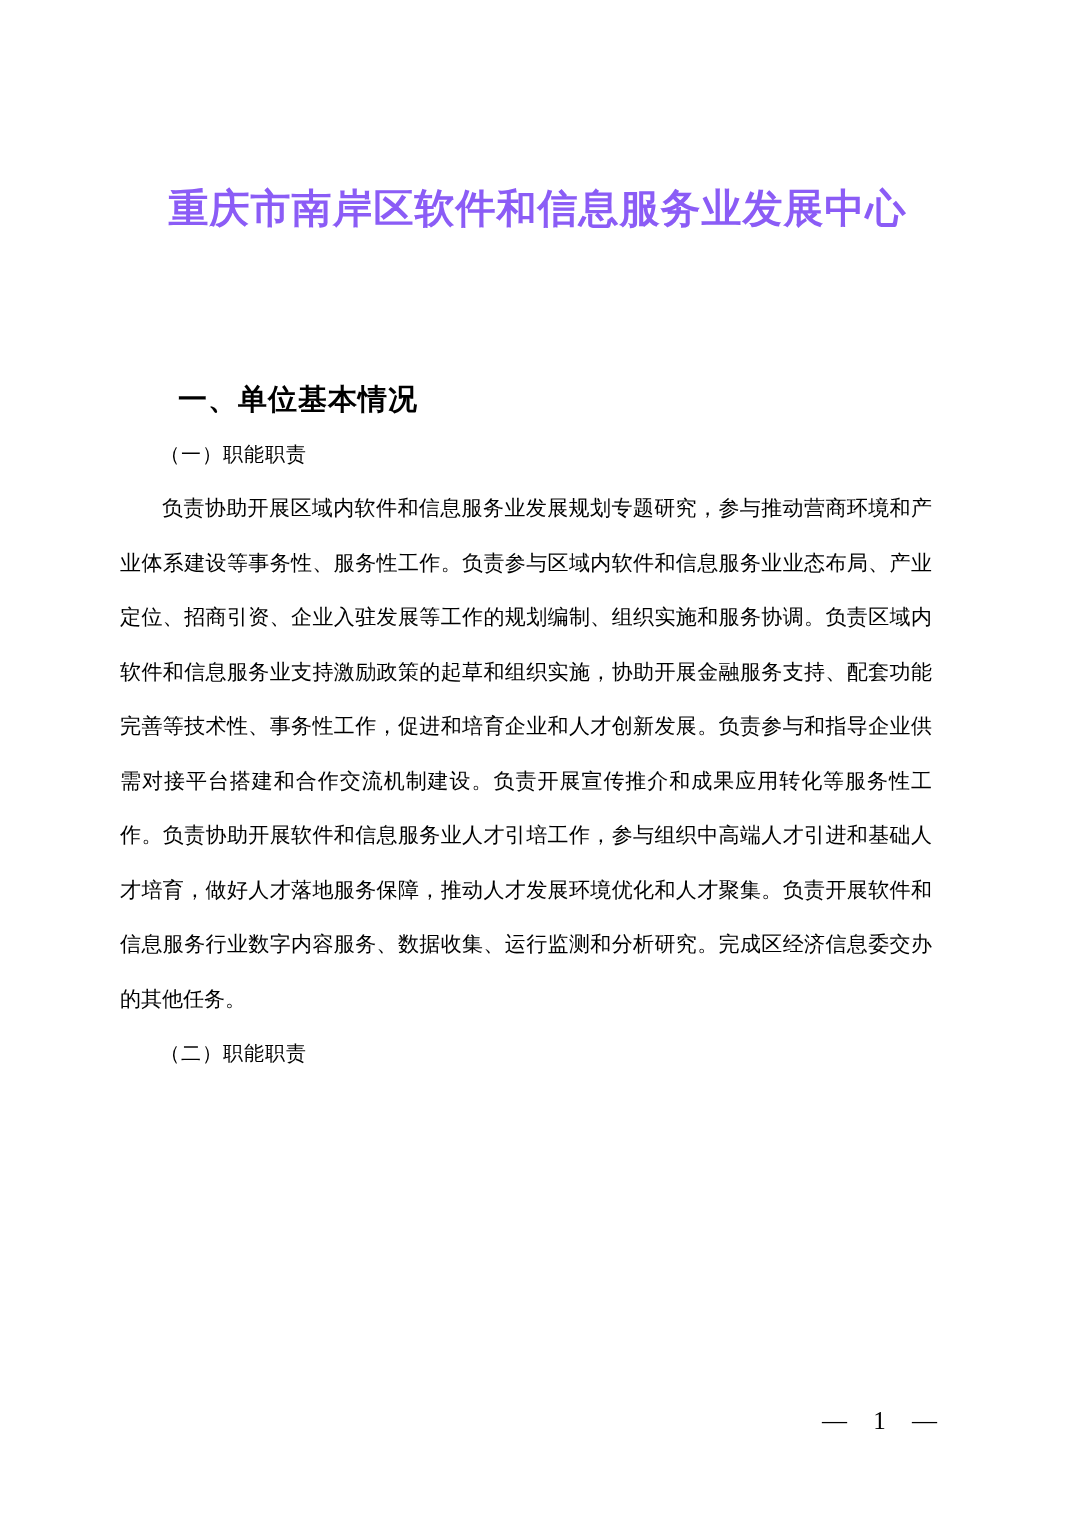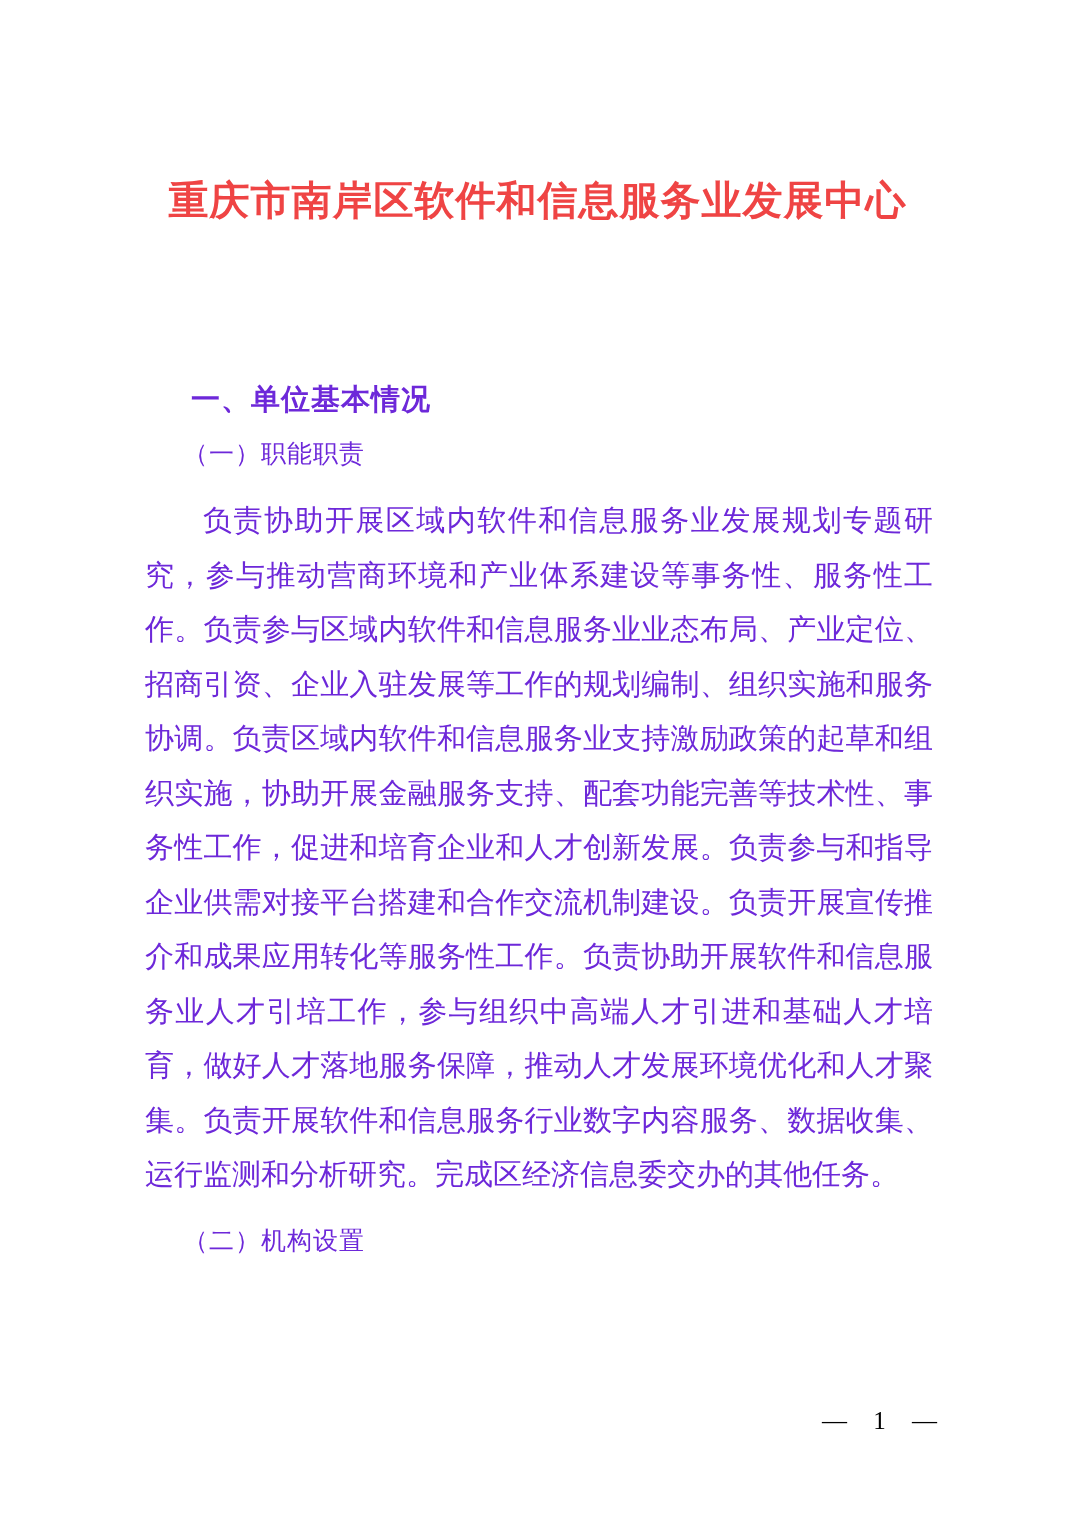--- a/index.html
+++ b/index.html
@@ -11,67 +11,67 @@
     position: relative;
     width: 1075px;
     height: 1520px;
     background: #ffffff;
     color: #000000;
     overflow: hidden;
     font-family: "Liberation Serif", "DejaVu Serif", serif;
   }
   .doc-title {
     position: absolute;
-    top: 170px;
+    top: 178px;
     left: 0;
     width: 100%;
     margin: 0;
     text-align: center;
     font-family: "Liberation Serif", "DejaVu Serif", serif;
     font-weight: bold;
     font-size: 40px;
     line-height: 61px;
     letter-spacing: 1px;
-    color: #ef4444;
+    color: #8b5cf6;
   }
   .doc-title .title-line {
     display: block;
     white-space: nowrap;
   }
   .content {
     position: absolute;
     top: 372px;
-    left: 133px;
+    left: 120px;
     width: 812px;
     font-size: 29px;
     line-height: 54.5px;
-    color: #6d28d9;
+    color: #000000;
   }
   .section-heading {
     margin: 0;
     font-family: "Liberation Sans", "DejaVu Sans", sans-serif;
     font-weight: bold;
     font-size: 29px;
     line-height: 54.5px;
     text-indent: 2em;
     letter-spacing: 1px;
   }
   .sub-heading {
     margin: 0;
     font-family: Liberation Serif, serif;
     font-weight: normal;
-    font-size: 25px;
+    font-size: 20px;
     line-height: 54.5px;
     text-indent: 2em;
     letter-spacing: 1px;
   }
   .body-para {
-    margin: 12px;
+    margin: 0;
     font-family: "Liberation Serif", "DejaVu Serif", serif;
-    font-size: 29px;
+    font-size: 21px;
     line-height: 54.5px;
     text-indent: 2em;
     text-align: justify;
     text-justify: inter-character;
     line-break: strict;
   }
   .footer {
     position: absolute;
     top: 1406px;
     right: 128px;
@@ -93,21 +93,21 @@
     <span class="title-line">重庆市南岸区软件和信息服务业发展中心</span>
   </h1>
 
   <div class="content">
     <h2 class="section-heading">一、单位基本情况</h2>
 
     <h3 class="sub-heading">（一）职能职责</h3>
 
     <p class="body-para">负责协助开展区域内软件和信息服务业发展规划专题研究，参与推动营商环境和产业体系建设等事务性、服务性工作。负责参与区域内软件和信息服务业业态布局、产业定位、招商引资、企业入驻发展等工作的规划编制、组织实施和服务协调。负责区域内软件和信息服务业支持激励政策的起草和组织实施，协助开展金融服务支持、配套功能完善等技术性、事务性工作，促进和培育企业和人才创新发展。负责参与和指导企业供需对接平台搭建和合作交流机制建设。负责开展宣传推介和成果应用转化等服务性工作。负责协助开展软件和信息服务业人才引培工作，参与组织中高端人才引进和基础人才培育，做好人才落地服务保障，推动人才发展环境优化和人才聚集。负责开展软件和信息服务行业数字内容服务、数据收集、运行监测和分析研究。完成区经济信息委交办的其他任务。</p>
 
-    <h3 class="sub-heading">（二）机构设置</h3>
+    <h3 class="sub-heading">（二）职能职责</h3>
 
   </div>
 
   <div class="footer">
     <span class="page-number">— 1 —</span>
   </div>
 
 </div>
 
 </body></html>

